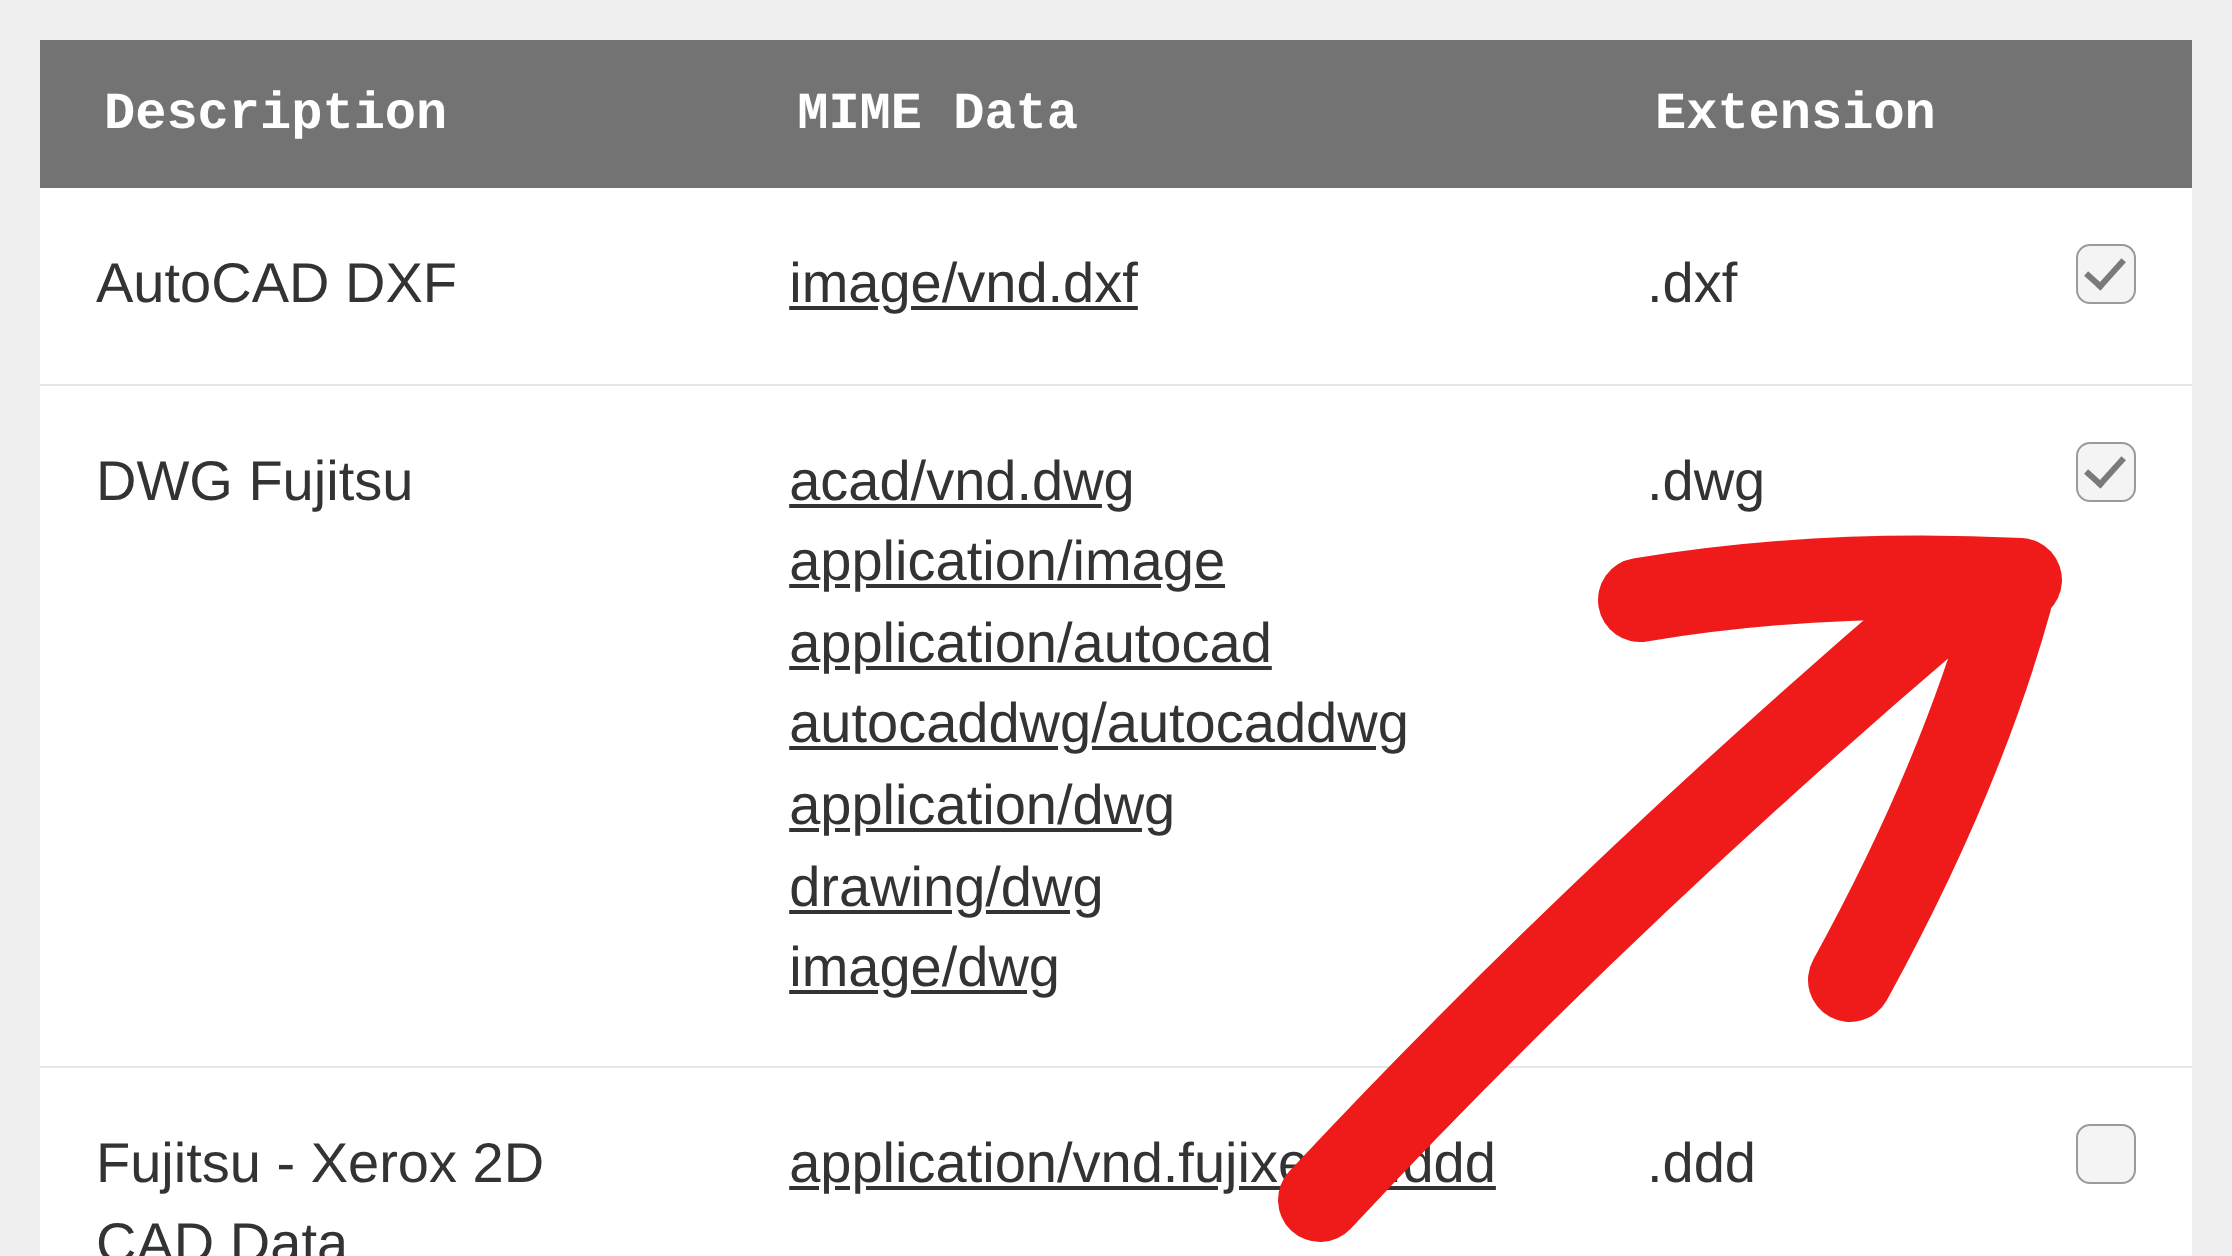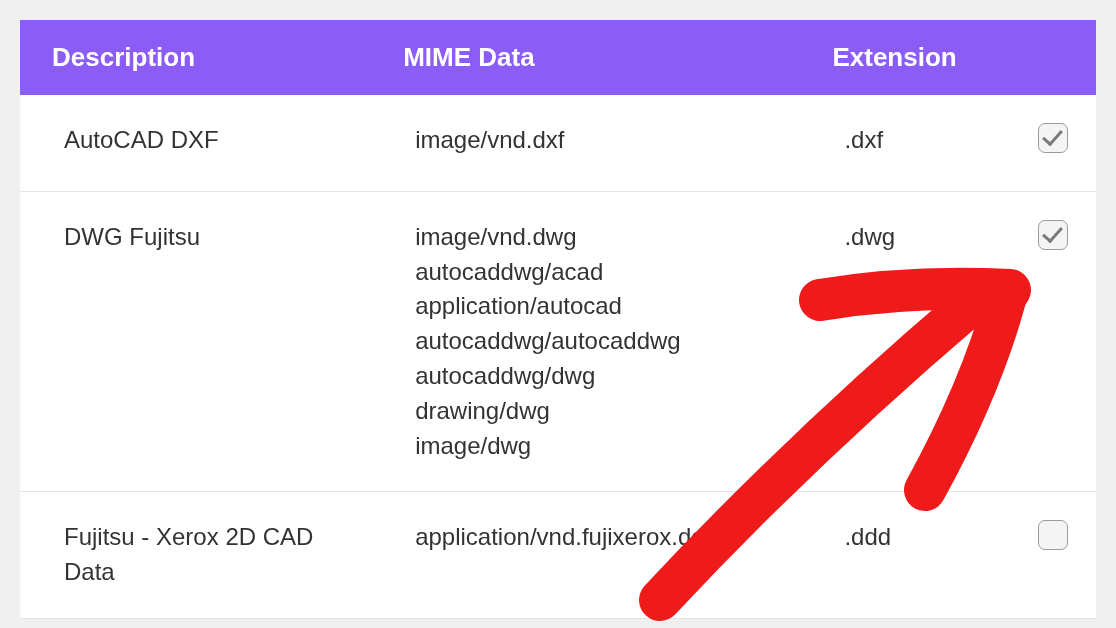--- a/index.html
+++ b/index.html
@@ -8,48 +8,49 @@
       background: #f0f0f0;
       padding: 20px;
       width: 1116px;
     }
     .table {
       width: 100%;
       border-collapse: collapse;
       background: #fff;
     }
     .thead {
-      background: #8b5cf6;
+      background: #737373;
+      font-family: Liberation Mono, monospace;
     }
     .th {
       color: #fff;
       font-weight: 700;
       font-size: 26px;
       text-align: left;
       padding: 22px 32px;
     }
     .tr-body {
       border-bottom: 1px solid #e5e5e5;
     }
     .td {
-      padding: 28px 44px;
-      font-size: 24px;
+      padding: 28px 28px;
+      font-size: 28px;
       color: #333;
       vertical-align: top;
       line-height: 1.45;
     }
     .col-desc { width: 33%; }
     .col-mime { width: 40%; }
     .col-ext { width: 18%; }
     .col-check {
       width: 9%;
       text-align: right;
       padding-right: 28px;
     }
-    .mime-line { display: block; white-space: nowrap; }
+    .mime-line { display: block; white-space: nowrap; text-decoration: underline; }
 
     .checkbox {
       display: inline-block;
       width: 30px;
       height: 30px;
       border: 1.6px solid #9a9a9a;
       border-radius: 7px;
       position: relative;
       background: #f4f4f4;
     }
@@ -94,25 +95,25 @@
           <td class="td col-desc">AutoCAD DXF</td>
           <td class="td col-mime">
             <span class="mime-line">image/vnd.dxf</span>
           </td>
           <td class="td col-ext">.dxf</td>
           <td class="td col-check"><span class="checkbox checked"></span></td>
         </tr>
         <tr class="tr-body">
           <td class="td col-desc">DWG Fujitsu</td>
           <td class="td col-mime">
-            <span class="mime-line">image/vnd.dwg</span>
-            <span class="mime-line">autocaddwg/acad</span>
+            <span class="mime-line">acad/vnd.dwg</span>
+            <span class="mime-line">application/image</span>
             <span class="mime-line">application/autocad</span>
             <span class="mime-line">autocaddwg/autocaddwg</span>
-            <span class="mime-line">autocaddwg/dwg</span>
+            <span class="mime-line">application/dwg</span>
             <span class="mime-line">drawing/dwg</span>
             <span class="mime-line">image/dwg</span>
           </td>
           <td class="td col-ext">.dwg</td>
           <td class="td col-check"><span class="checkbox checked"></span></td>
         </tr>
         <tr class="tr-body">
           <td class="td col-desc">Fujitsu - Xerox 2D CAD Data</td>
           <td class="td col-mime">
             <span class="mime-line">application/vnd.fujixerox.ddd</span>

